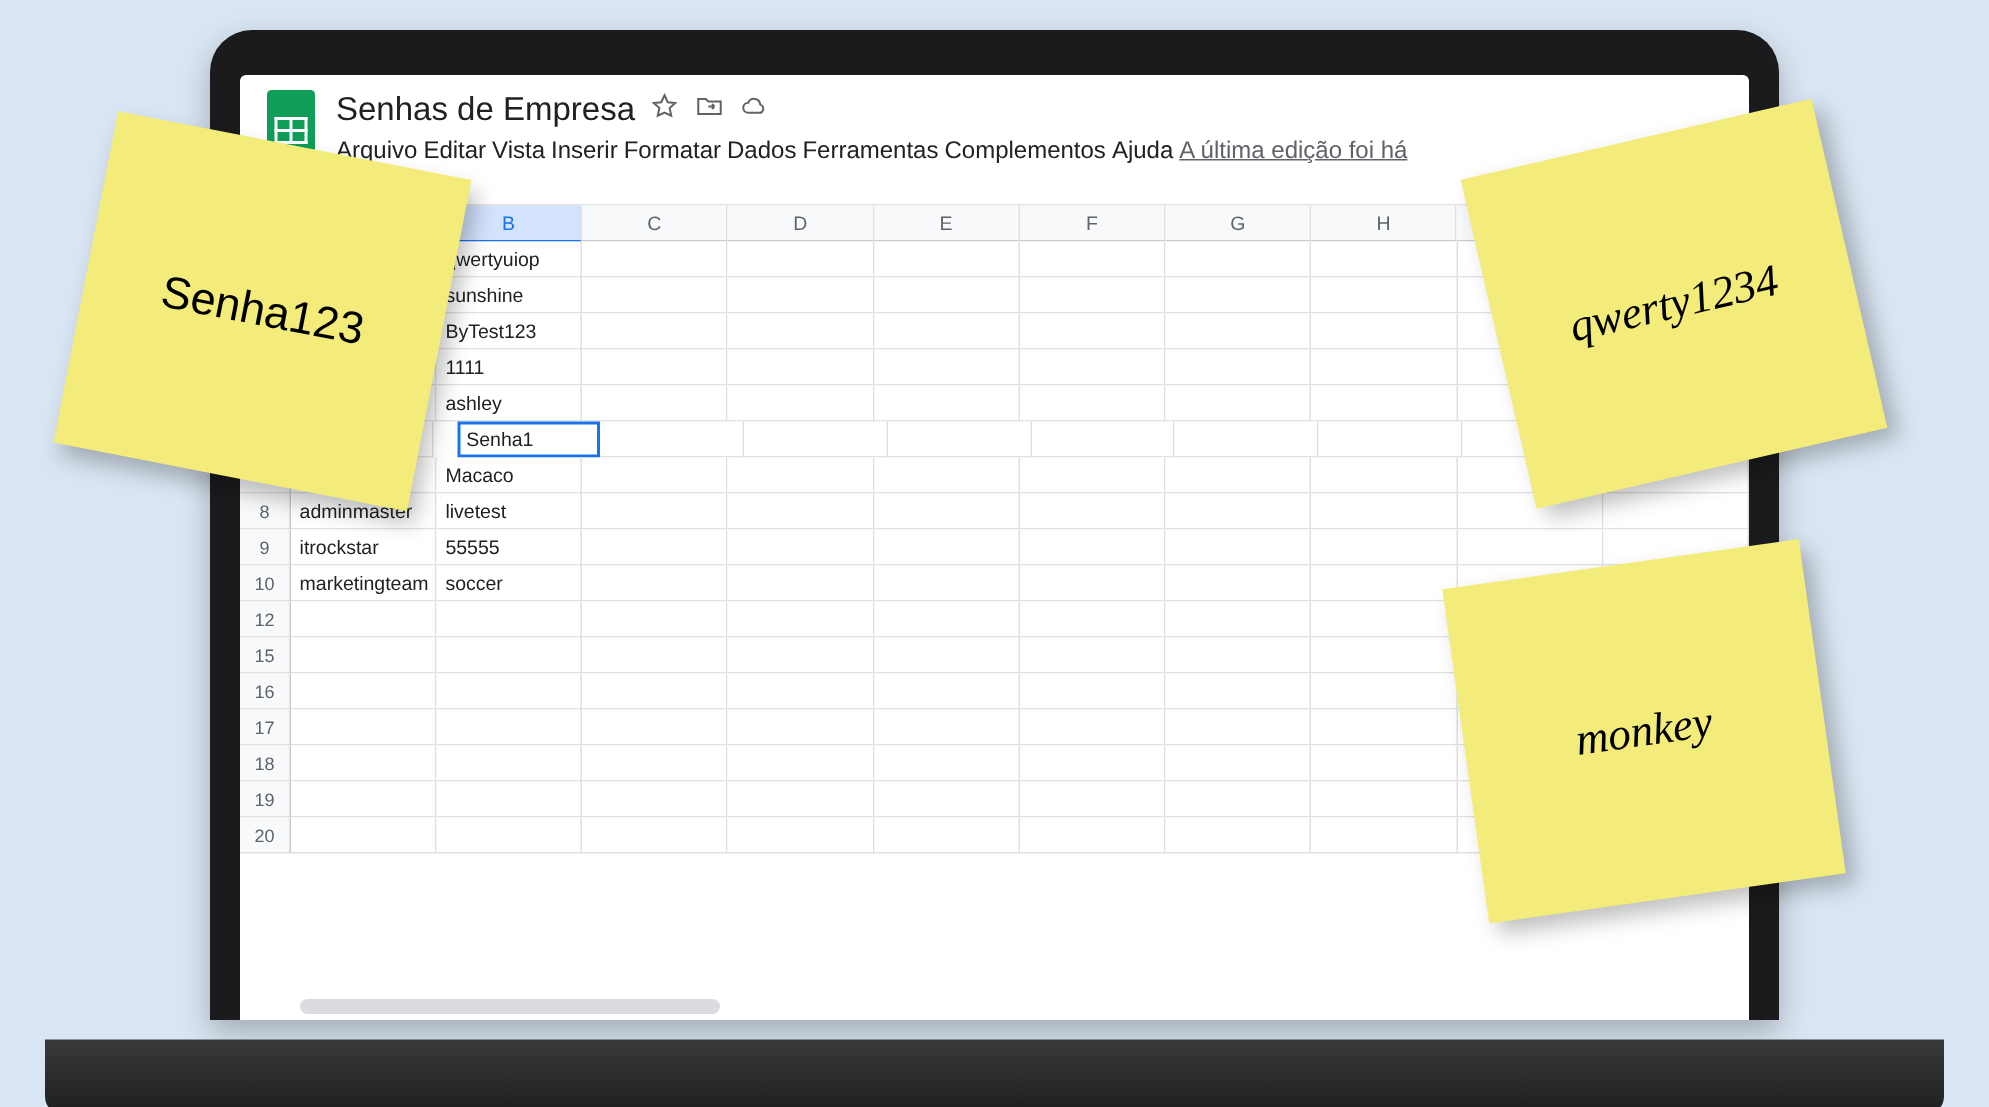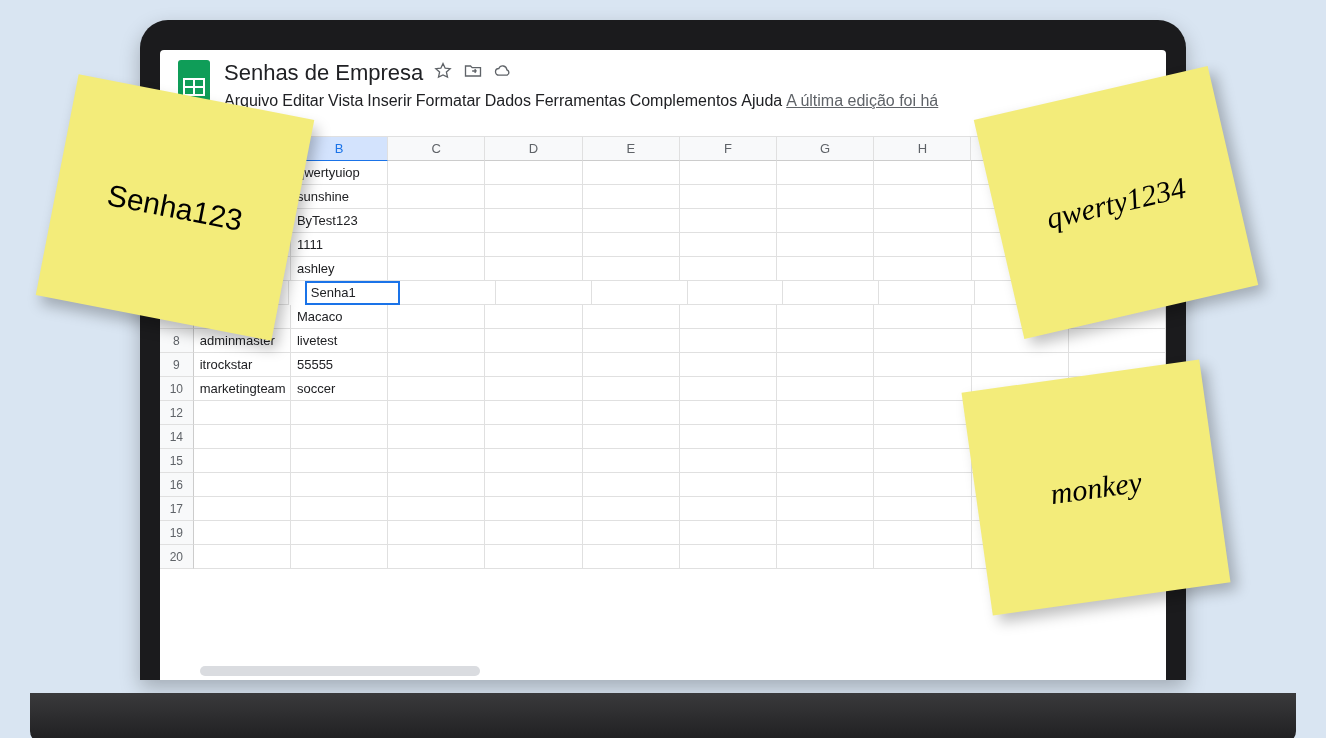--- a/index.html
+++ b/index.html
@@ -319,33 +319,20 @@
           <div class="cell"></div>
           <div class="cell"></div>
           <div class="cell"></div>
           <div class="cell"></div>
           <div class="cell"></div>
           <div class="cell"></div>
           <div class="cell"></div>
           <div class="cell"></div>
         </div>
         <div class="row">
-          <div class="rowhead">14</div>
-          <div class="cell a"></div>
-          <div class="cell"></div>
-          <div class="cell"></div>
-          <div class="cell"></div>
-          <div class="cell"></div>
-          <div class="cell"></div>
-          <div class="cell"></div>
-          <div class="cell"></div>
-          <div class="cell"></div>
-          <div class="cell"></div>
-        </div>
-        <div class="row">
           <div class="rowhead">15</div>
           <div class="cell a"></div>
           <div class="cell"></div>
           <div class="cell"></div>
           <div class="cell"></div>
           <div class="cell"></div>
           <div class="cell"></div>
           <div class="cell"></div>
           <div class="cell"></div>
           <div class="cell"></div>
@@ -359,20 +346,33 @@
           <div class="cell"></div>
           <div class="cell"></div>
           <div class="cell"></div>
           <div class="cell"></div>
           <div class="cell"></div>
           <div class="cell"></div>
           <div class="cell"></div>
         </div>
         <div class="row">
           <div class="rowhead">17</div>
+          <div class="cell a"></div>
+          <div class="cell"></div>
+          <div class="cell"></div>
+          <div class="cell"></div>
+          <div class="cell"></div>
+          <div class="cell"></div>
+          <div class="cell"></div>
+          <div class="cell"></div>
+          <div class="cell"></div>
+          <div class="cell"></div>
+        </div>
+        <div class="row">
+          <div class="rowhead">18</div>
           <div class="cell a"></div>
           <div class="cell"></div>
           <div class="cell"></div>
           <div class="cell"></div>
           <div class="cell"></div>
           <div class="cell"></div>
           <div class="cell"></div>
           <div class="cell"></div>
           <div class="cell"></div>
           <div class="cell"></div>

